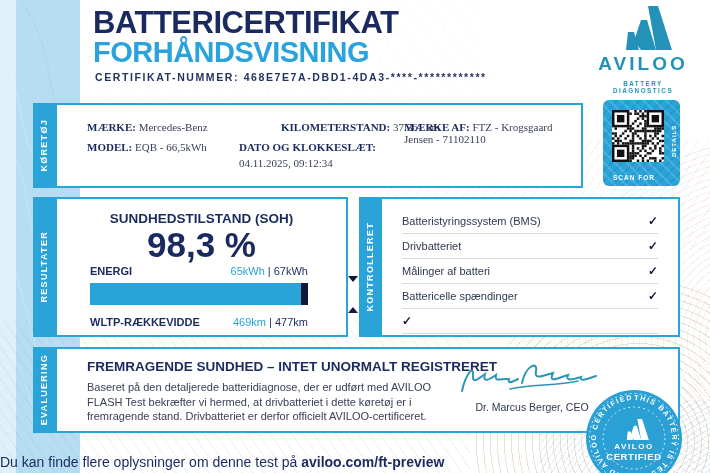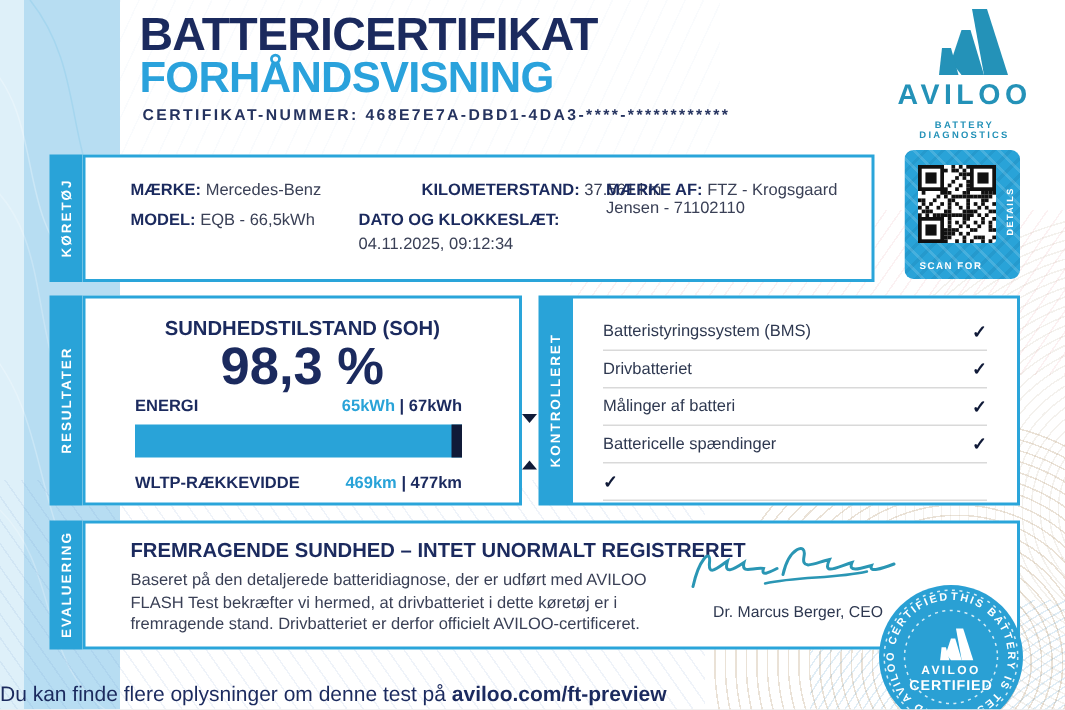--- a/index.html
+++ b/index.html
@@ -61,21 +61,21 @@
   .box { position:absolute; background:#fff; border:2px solid #2aa5da; z-index:2; }
 
   .field { position:absolute; font-size:11px; color:#3a4056; white-space:nowrap; }
   .field b { color:#1b2a5e; font-weight:bold; }
   .field.wrap { white-space:normal; }
 
   
   .soh-title { position:absolute; left:0; right:0; top:12px; text-align:center; font-size:13.5px; font-weight:bold; color:#1b2a5e; }
   .soh-value { position:absolute; left:0; right:0; top:26px; text-align:center; font-size:35px; font-weight:bold; color:#1b2a5e; }
   .meter-label  { position:absolute; font-size:11px; font-weight:bold; color:#1b2a5e; }
-  .meter-vals   { position:absolute; font-size:11px; font-weight:bold; color:#1b2a5e; text-align:right;margin-left:40px; }
+  .meter-vals   { position:absolute; font-size:11px; font-weight:normal; color:#1b2a5e; text-align:right;margin-left:40px; }
   .meter-vals .cur { color:#29a3d8; }
   .bar { position:absolute; left:33px; top:84px; width:218px; height:22px; background:#29a3d8; }
   .bar-marker { position:absolute; right:0; top:0; bottom:0; width:7px; background:#101a38; }
   .tri { position:absolute; width:0; height:0; border-left:5px solid transparent; border-right:5px solid transparent; }
   .tri.down { border-top:6px solid #101a38; }
   .tri.up   { border-bottom:6px solid #101a38; }
 
   
   .chk-row {
     position:absolute; left:20px; right:20px; height:25px;
@@ -144,21 +144,21 @@
       <polygon points="27,14 33,14 42,44 27,44 20,35" fill="#2492b8"></polygon>
       <polygon points="14,26 20,26 25,44 12,44" fill="#2492b8"></polygon>
     </svg>
     <div class="logo-name">AVILOO</div>
     <div class="logo-tag">BATTERY DIAGNOSTICS</div>
   </div>
 
   <div class="tab" style="left:33px; top:103px; height:85px;">
     <span>KØRETØJ</span>
   </div>
-  <div class="box" style="left:55px; top:103px; width:528px; height:85px;">
+  <div class="box" style="left:55px; top:103px; width:528px; height:85px;font-family:Liberation Serif, serif;">
     <div class="field" style="left:30px; top:16px;"><b>MÆRKE:</b> <span>Mercedes-Benz</span></div>
     <div class="field" style="left:30px; top:36px;"><b>MODEL:</b> <span>EQB - 66,5kWh</span></div>
     <div class="field" style="left:182px; top:16px;margin-left:42px;"><b>KILOMETERSTAND:</b> <span>37.561 km</span></div>
     <div class="field" style="left:182px; top:36px;"><b>DATO OG KLOKKESLÆT:</b></div>
     <div class="field" style="left:182px; top:52px;">04.11.2025, 09:12:34</div>
     <div class="field wrap" style="left:347px; top:16px; width:165px;"><b>MÆRKE AF:</b> <span>FTZ - Krogsgaard Jensen - 71102110</span></div>
   </div>
 
   <div class="qr-badge">
     <div class="qr-white">

